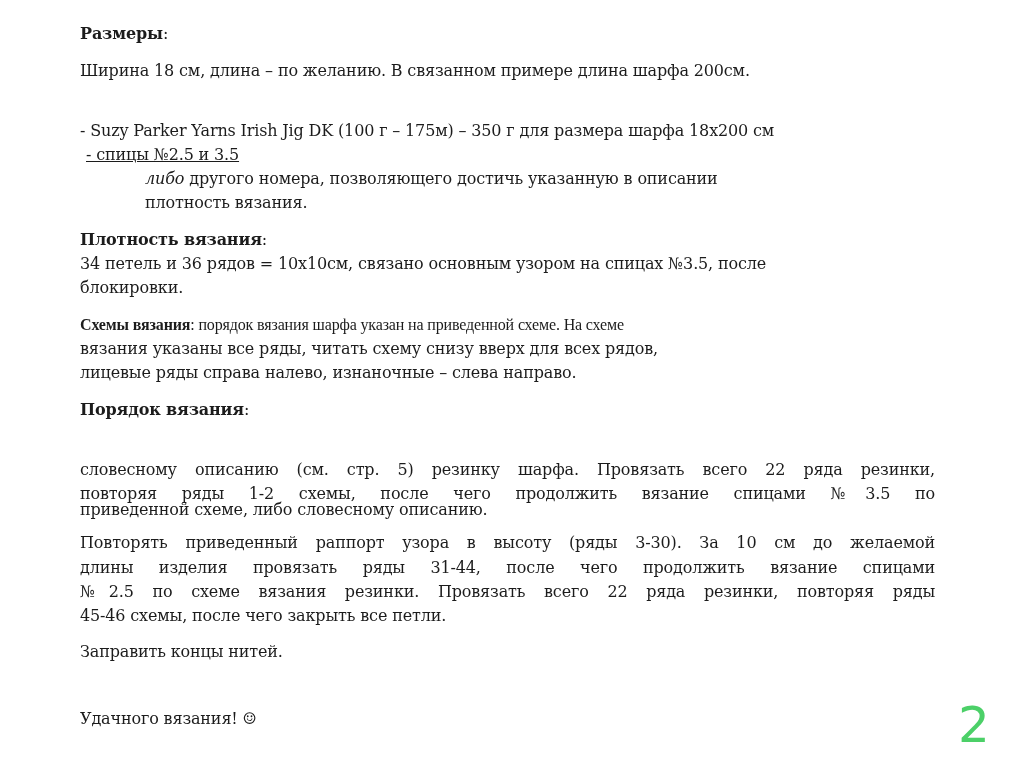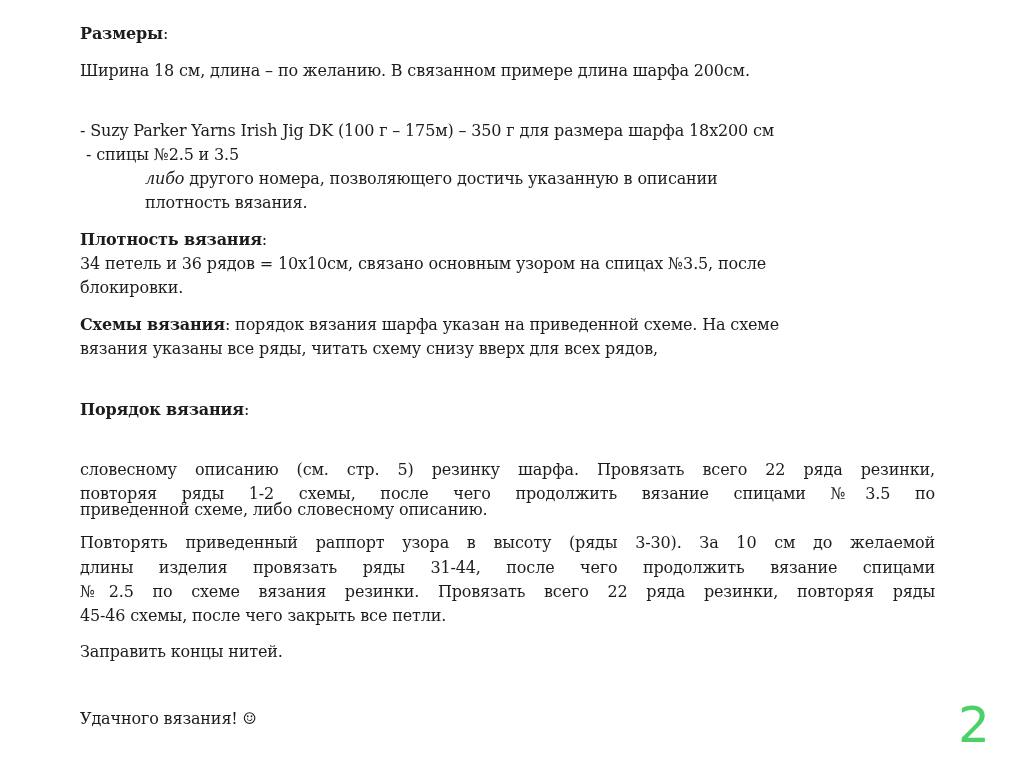--- a/index.html
+++ b/index.html
@@ -54,36 +54,37 @@
 <body>
 
 <div class="page">
 
   <div class="line" style="top:9px;">
     <span class="b">Размеры</span><span>:</span>
   </div>
   <div class="line" style="top:46px;">Ширина 18 см, длина – по желанию. В связанном примере длина шарфа 200см.</div>
 
   <div class="line" style="top:106px;">- Suzy Parker Yarns Irish Jig DK  (100 г – 175м) – 350 г для размера шарфа 18x200 см</div>
-  <div class="line indent-small" style="top:130px;">- спицы №2.5 и 3.5</div>
+  <div class="line indent-small" style="top:130px;text-decoration:underline;">- спицы №2.5 и 3.5</div>
   <div class="line indent" style="top:154px;">
     <span class="i">либо</span><span> другого номера, позволяющего достичь указанную в описании</span>
   </div>
   <div class="line" style="top:215px;">
     <span class="b">Плотность вязания</span><span>:</span>
   </div>
 
   <div class="line indent" style="top:178px;">плотность вязания.</div>
   <div class="line" style="top:239px;">34 петель и 36 рядов = 10x10см, связано основным узором на спицах №3.5, после</div>
   <div class="line" style="top:263px;">блокировки.</div>
 
-  <div class="line" style="top:300px;">
+  <div class="line" style="top:300px;font-family:Liberation Serif, serif;">
     <span class="b">Схемы вязания</span><span>: порядок вязания шарфа указан на приведенной схеме. На схеме</span>
   </div>
   <div class="line" style="top:324px;">вязания указаны все ряды, читать схему снизу вверх для всех рядов,</div>
+  <div class="line" style="top:348px;">лицевые ряды справа налево, изнаночные – слева направо.</div>
 
   <div class="line" style="top:385px;">
     <span class="b">Порядок вязания</span><span>:</span>
   </div>
 
   <div class="line justify" style="top:445px;">словесному описанию (см. стр. 5) резинку шарфа. Провязать всего 22 ряда резинки,</div>
   <div class="line justify" style="top:469px;">повторяя ряды 1-2 схемы, после чего продолжить вязание спицами №3.5 по</div>
   <div class="line" style="top:485px;">приведенной схеме, либо словесному описанию.</div>
 
   <div class="line justify" style="top:518px;">Повторять приведенный раппорт узора в высоту (ряды 3-30). За 10 см до желаемой</div>

